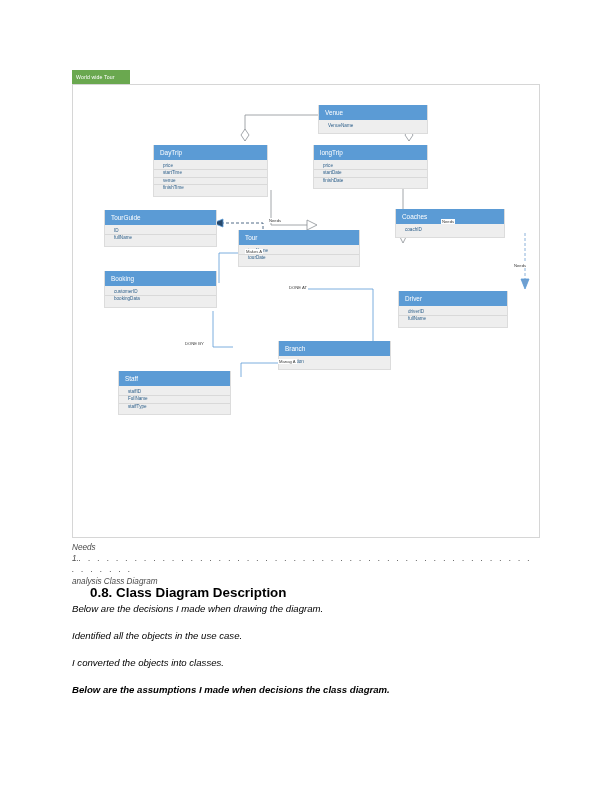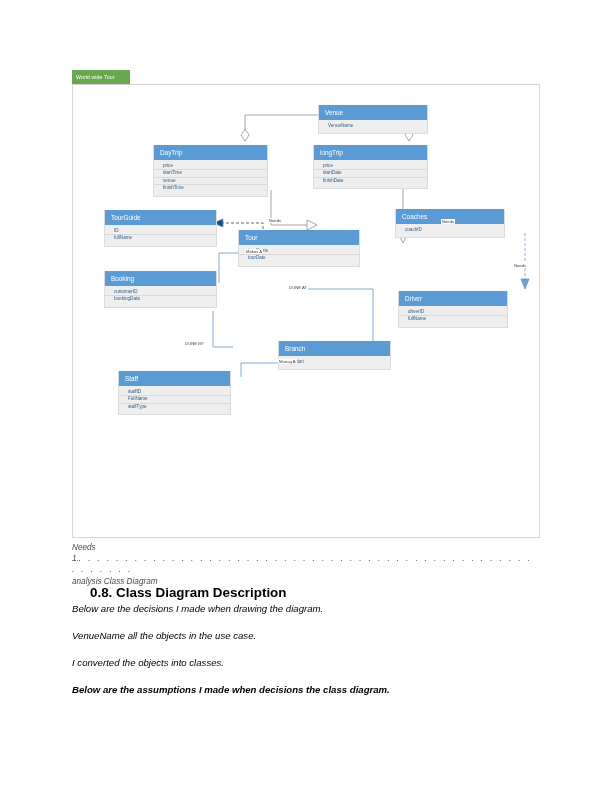--- a/index.html
+++ b/index.html
@@ -286,16 +286,16 @@
 
 <div id="figure-caption">
   <div>Needs</div>
   <div><span>1.</span><span class="cap-dots">. . . . . . . . . . . . . . . . . . . . . . . . . . . . . . . . . . . . . . . . . . . . . . . . . . . . . . . .</span></div>
   <div>analysis Class Diagram</div>
 </div>
 
 <div id="body-text">
   <h2 id="section-heading">0.8. Class Diagram Description</h2>
   <p class="body-para">Below are the decisions I made when drawing the diagram.</p>
-  <p class="body-para">VenueName all the objects in the use case.</p>
+  <p class="body-para">Identified all the objects in the use case.</p>
   <p class="body-para">I converted the objects into classes.</p>
   <p class="body-para bold">Below are the assumptions I made when decisions the class diagram.</p>
 </div>
 
 </body></html>

